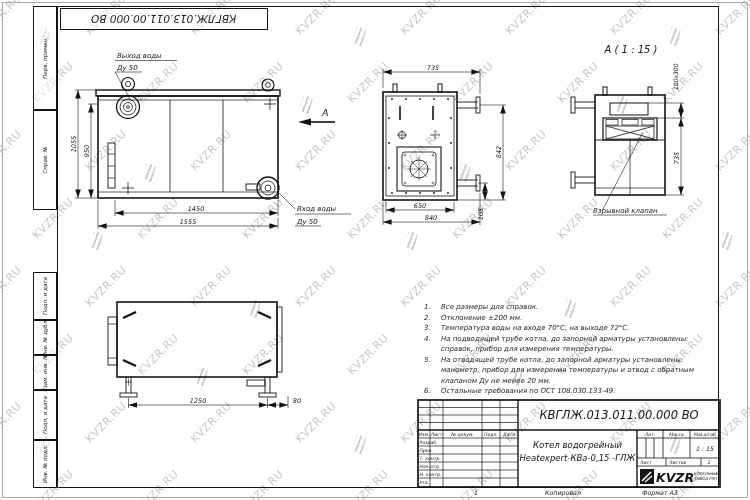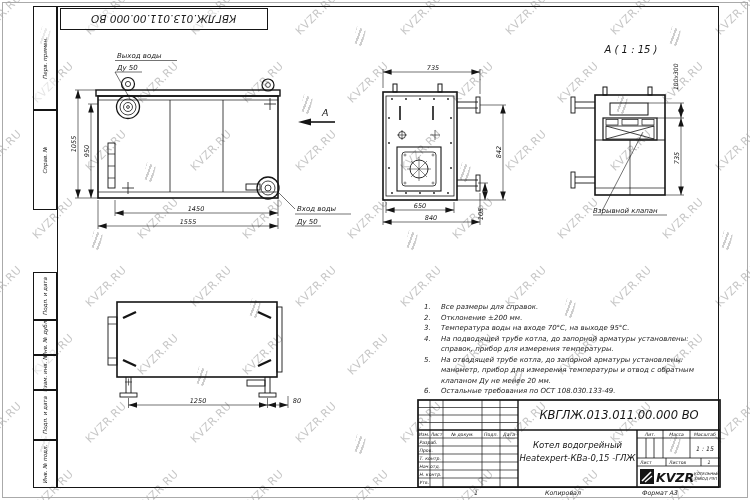--- a/index.html
+++ b/index.html
@@ -445,21 +445,21 @@
         <span class="t">Все размеры для справок.</span>
       </div>
     <div class="note-item">
         <span class="n">2.</span>
         <span class="g"></span>
         <span class="t">Отклонение ±200 мм.</span>
       </div>
     <div class="note-item">
         <span class="n">3.</span>
         <span class="g"></span>
-        <span class="t">Температура воды на входе 70°С, на выходе 95°С.</span>
+        <span class="t">Температура воды на входе 70°С, на выходе 72°С.</span>
       </div>
     <div class="note-item">
         <span class="n">4.</span>
         <span class="g"></span>
         <span class="t">На подводящей трубе котла, до запорной арматуры установлены: справок, прибор для измерения температуры.</span>
       </div>
     <div class="note-item">
         <span class="n">5.</span>
         <span class="g"></span>
         <span class="t">На отводящей трубе котла, до запорной арматуры установлены: манометр, прибор для измерения температуры и отвод с обратным клапаном Ду не менее 20 мм.</span>

